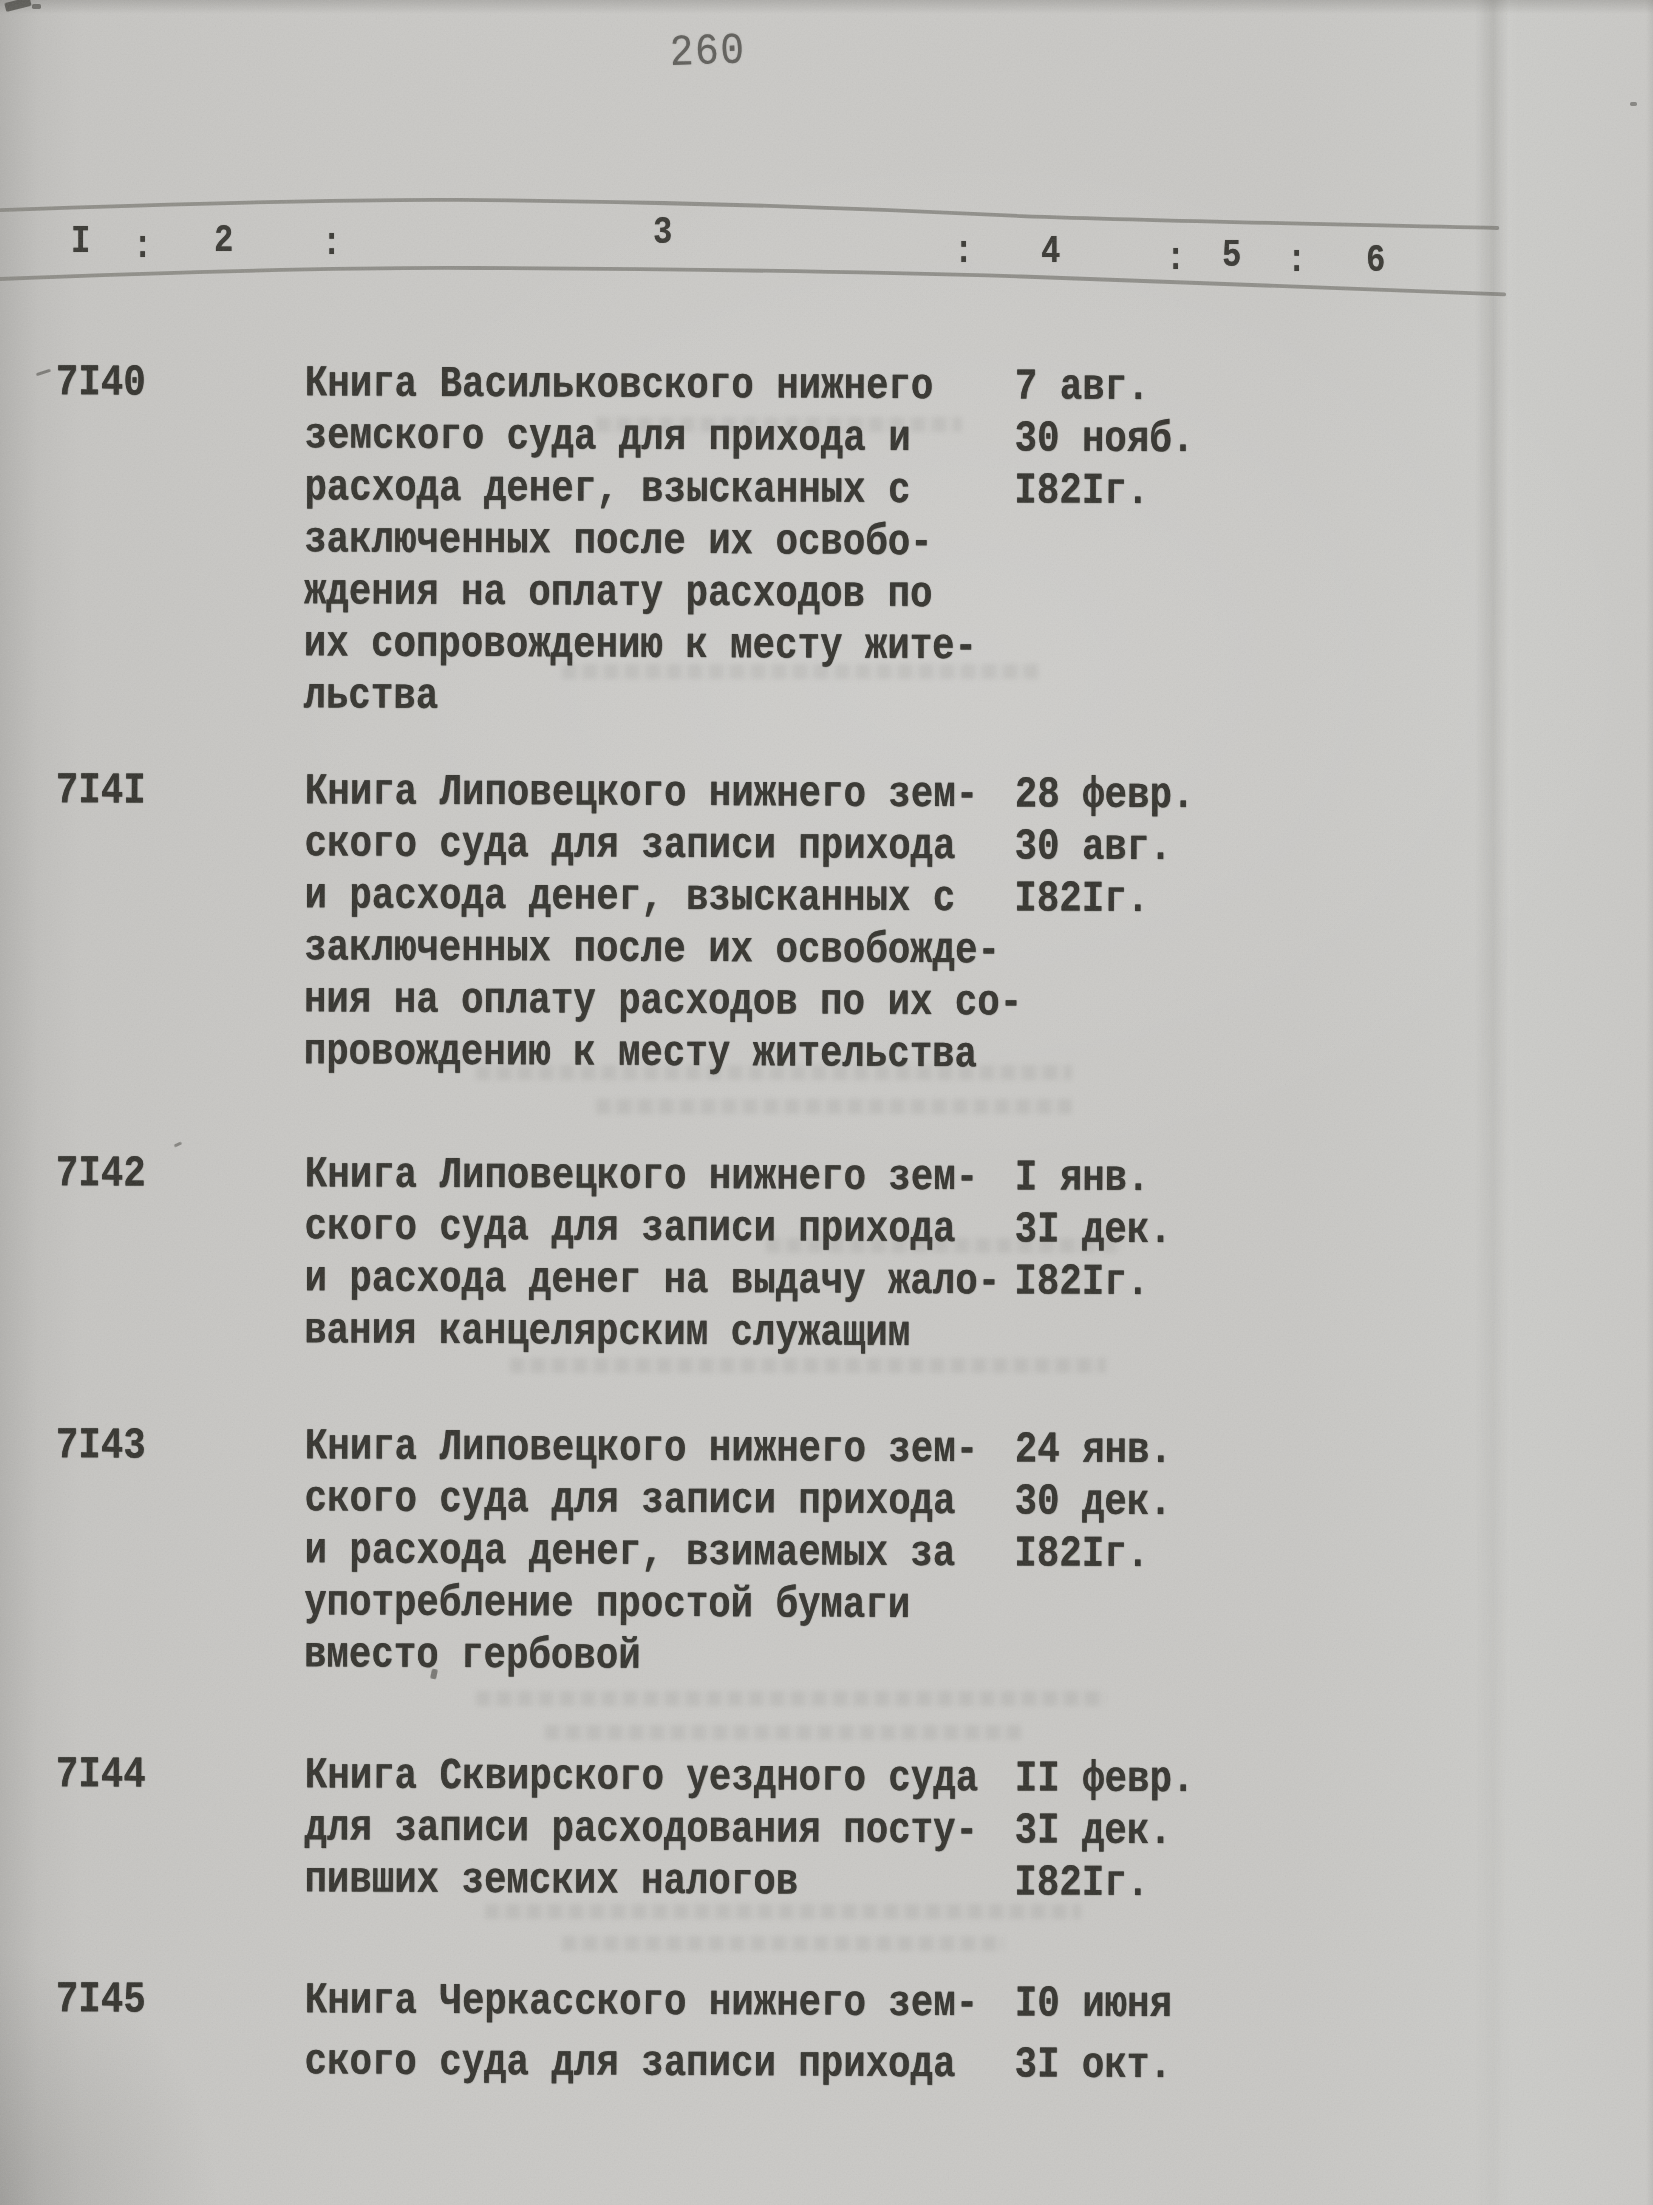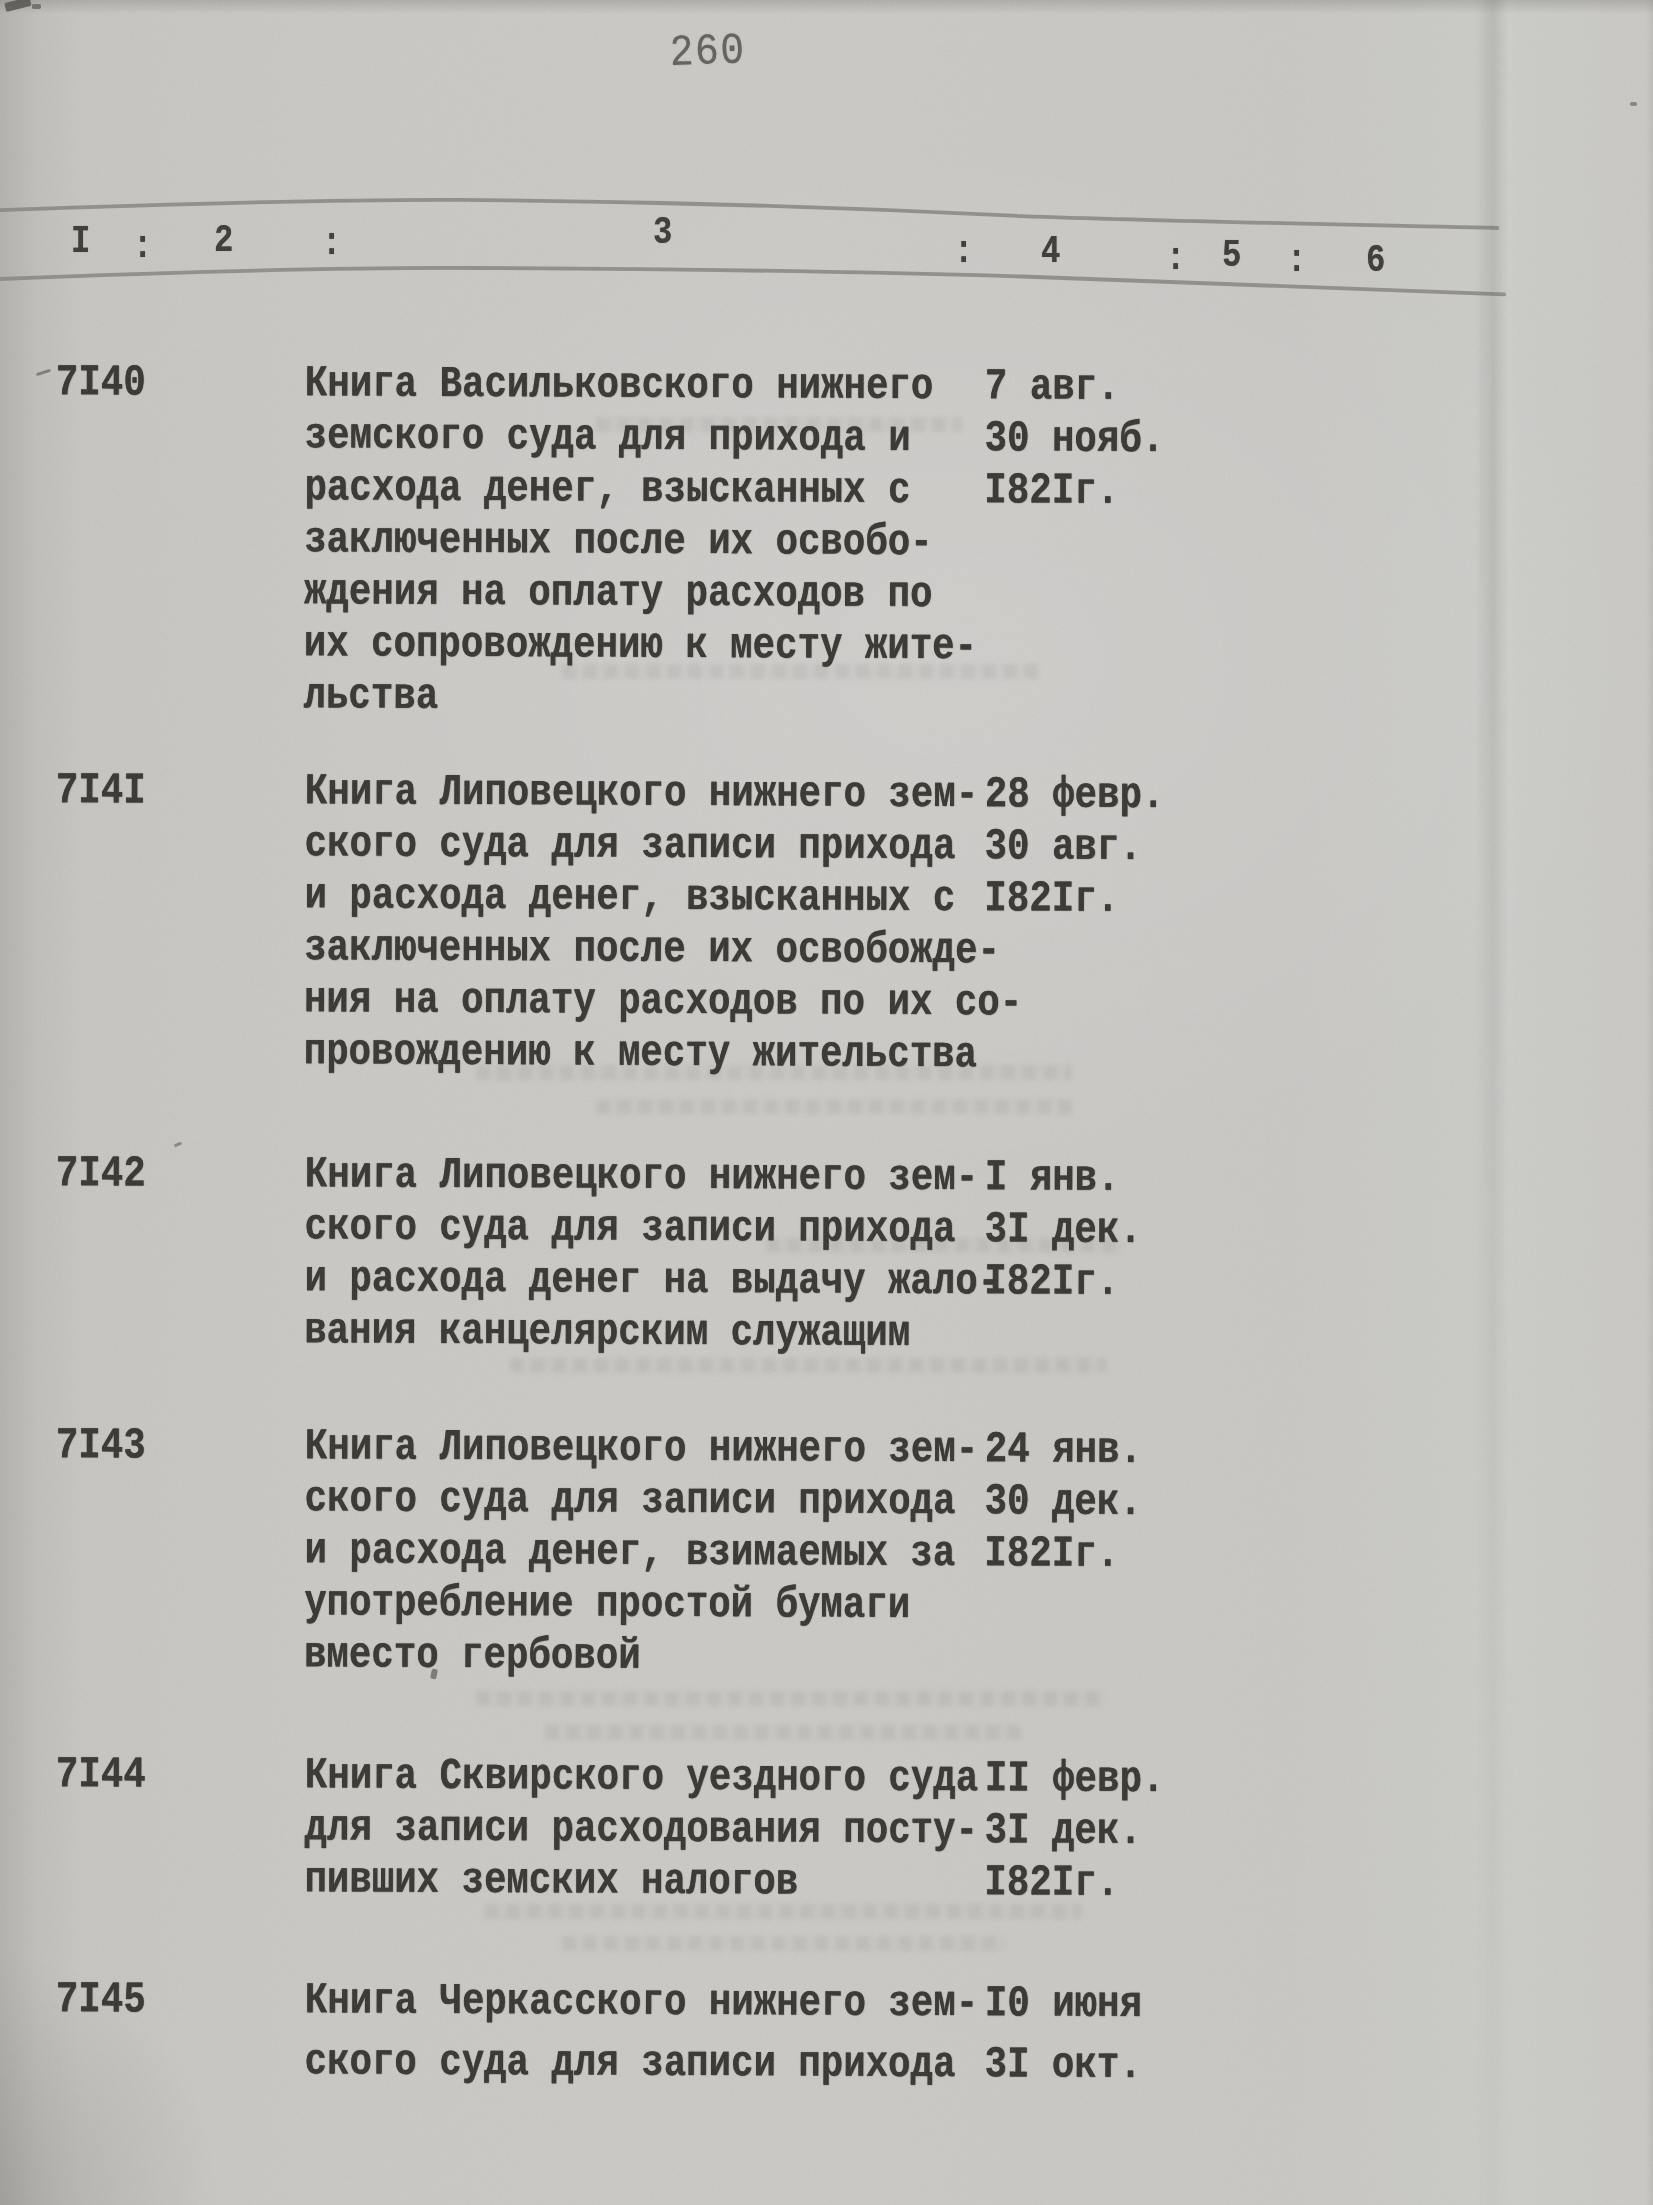--- a/index.html
+++ b/index.html
@@ -50,21 +50,21 @@
     position:absolute;z-index:4;
     font-size:38px;line-height:1;font-weight:bold;
     color:#3a3934;white-space:pre;
     transform:scaleX(0.85);transform-origin:0 0;
     text-shadow:0 0 0.9px rgba(58,57,52,0.7);
   }
   .entry{position:absolute;left:0;width:1654px;z-index:4;
     transform:rotate(0.25deg);transform-origin:0 0;}
   .num{position:absolute;left:56px;}
   .desc{position:absolute;left:305px;}
-  .dates{position:absolute;left:985px;}
+  .dates{position:absolute;left:1015px;}
   .entry.wide .tw{line-height:61px;}
 </style>
 </head>
 <body>
 
 <div class="page">
 
   <div class="shade-top"></div>
   <div class="shade-corner-bl"></div>
   <div class="fold"></div>

